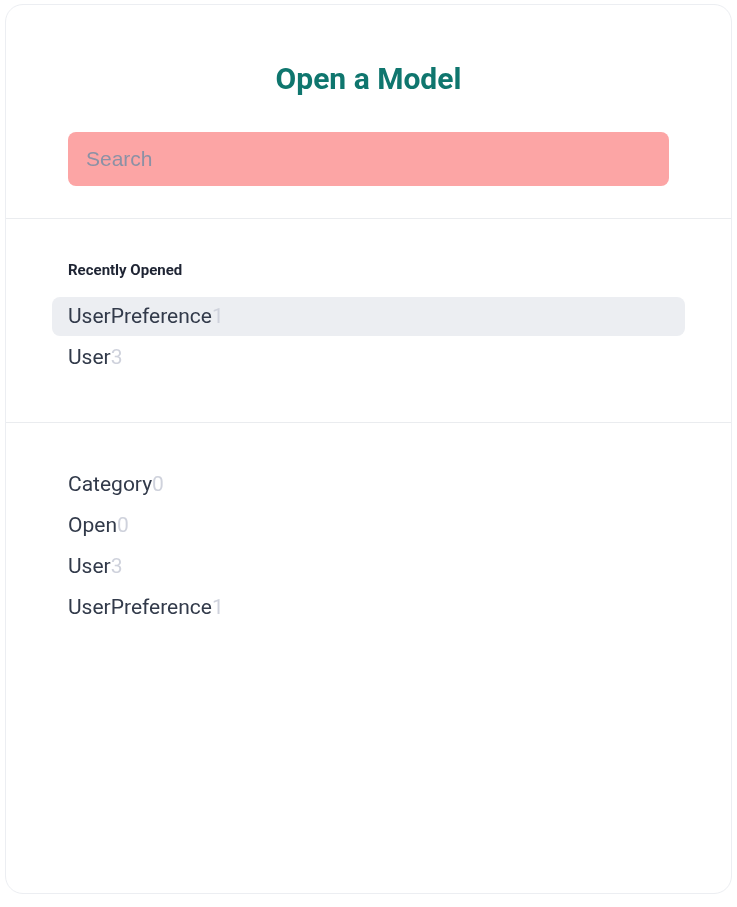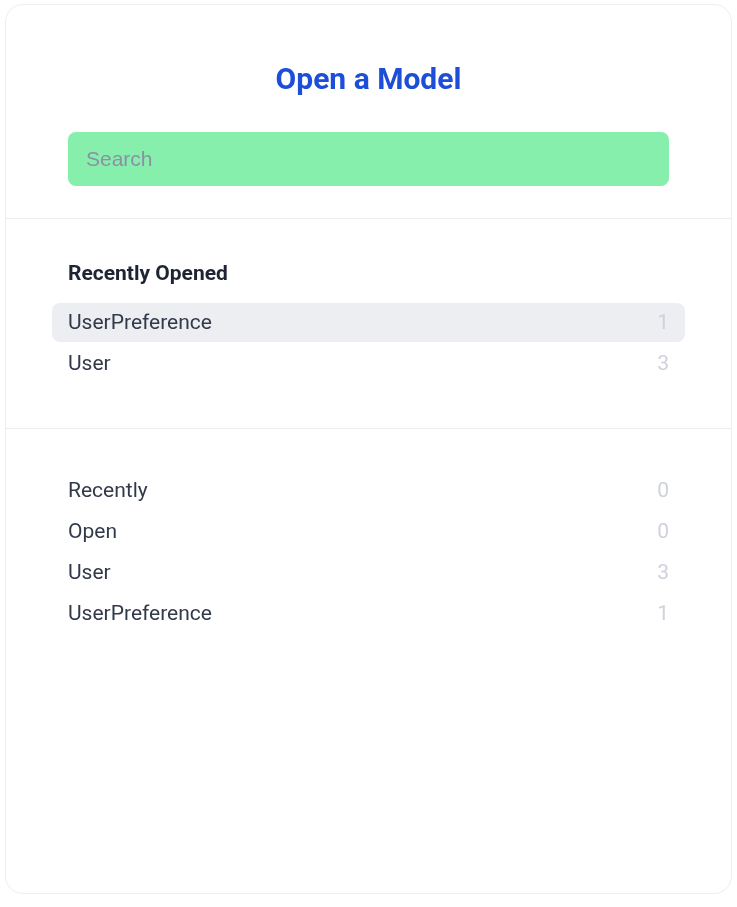--- a/index.html
+++ b/index.html
@@ -26,55 +26,54 @@
       overflow: hidden;
     }
     .header {
       padding: 56px 62px 32px 62px;
       border-bottom: 1px solid #eaecef;
     }
     .title {
       text-align: center;
       font-size: 30px;
       font-weight: 700;
-      color: #1d4ed8;
+      color: #0f766e;
       margin-bottom: 36px;
     }
     .search-input {
       width: 100%;
       border: none;
-      background: #86efac;
+      background: #fca5a5;
       border-radius: 8px;
       padding: 15px 18px;
       font-size: 21px;
       color: #323a4a;
       outline: none;
     }
     .search-input::placeholder {
       color: #8b91a5;
     }
     .section {
       padding: 42px 62px 42px 62px;
     }
     .section + .section {
       border-top: 1px solid #eaecef;
     }
     .section-title {
-      font-size: 21px;
+      font-size: 15px;
       font-weight: 700;
       color: #1e2433;
       margin-bottom: 18px;
     }
     .list {
       margin-left: -16px;
       margin-right: -16px;
     }
     .list-item {
       display: flex;
-      justify-content: space-between;
       align-items: center;
       padding: 6px 16px;
       font-size: 21px;
       border-radius: 8px;
       cursor: pointer;
       line-height: 1.3;
       margin-bottom: 2px;
     }
     .list-item.highlighted {
       background: #eceef2;
@@ -106,21 +105,21 @@
       <div class="list-item">
         <span class="item-name">User</span>
         <span class="item-count">3</span>
       </div>
     </div>
   </div>
 
   <div class="section">
     <div class="list">
       <div class="list-item">
-        <span class="item-name">Recently</span>
+        <span class="item-name">Category</span>
         <span class="item-count">0</span>
       </div>
       <div class="list-item">
         <span class="item-name">Open</span>
         <span class="item-count">0</span>
       </div>
       <div class="list-item">
         <span class="item-name">User</span>
         <span class="item-count">3</span>
       </div>

